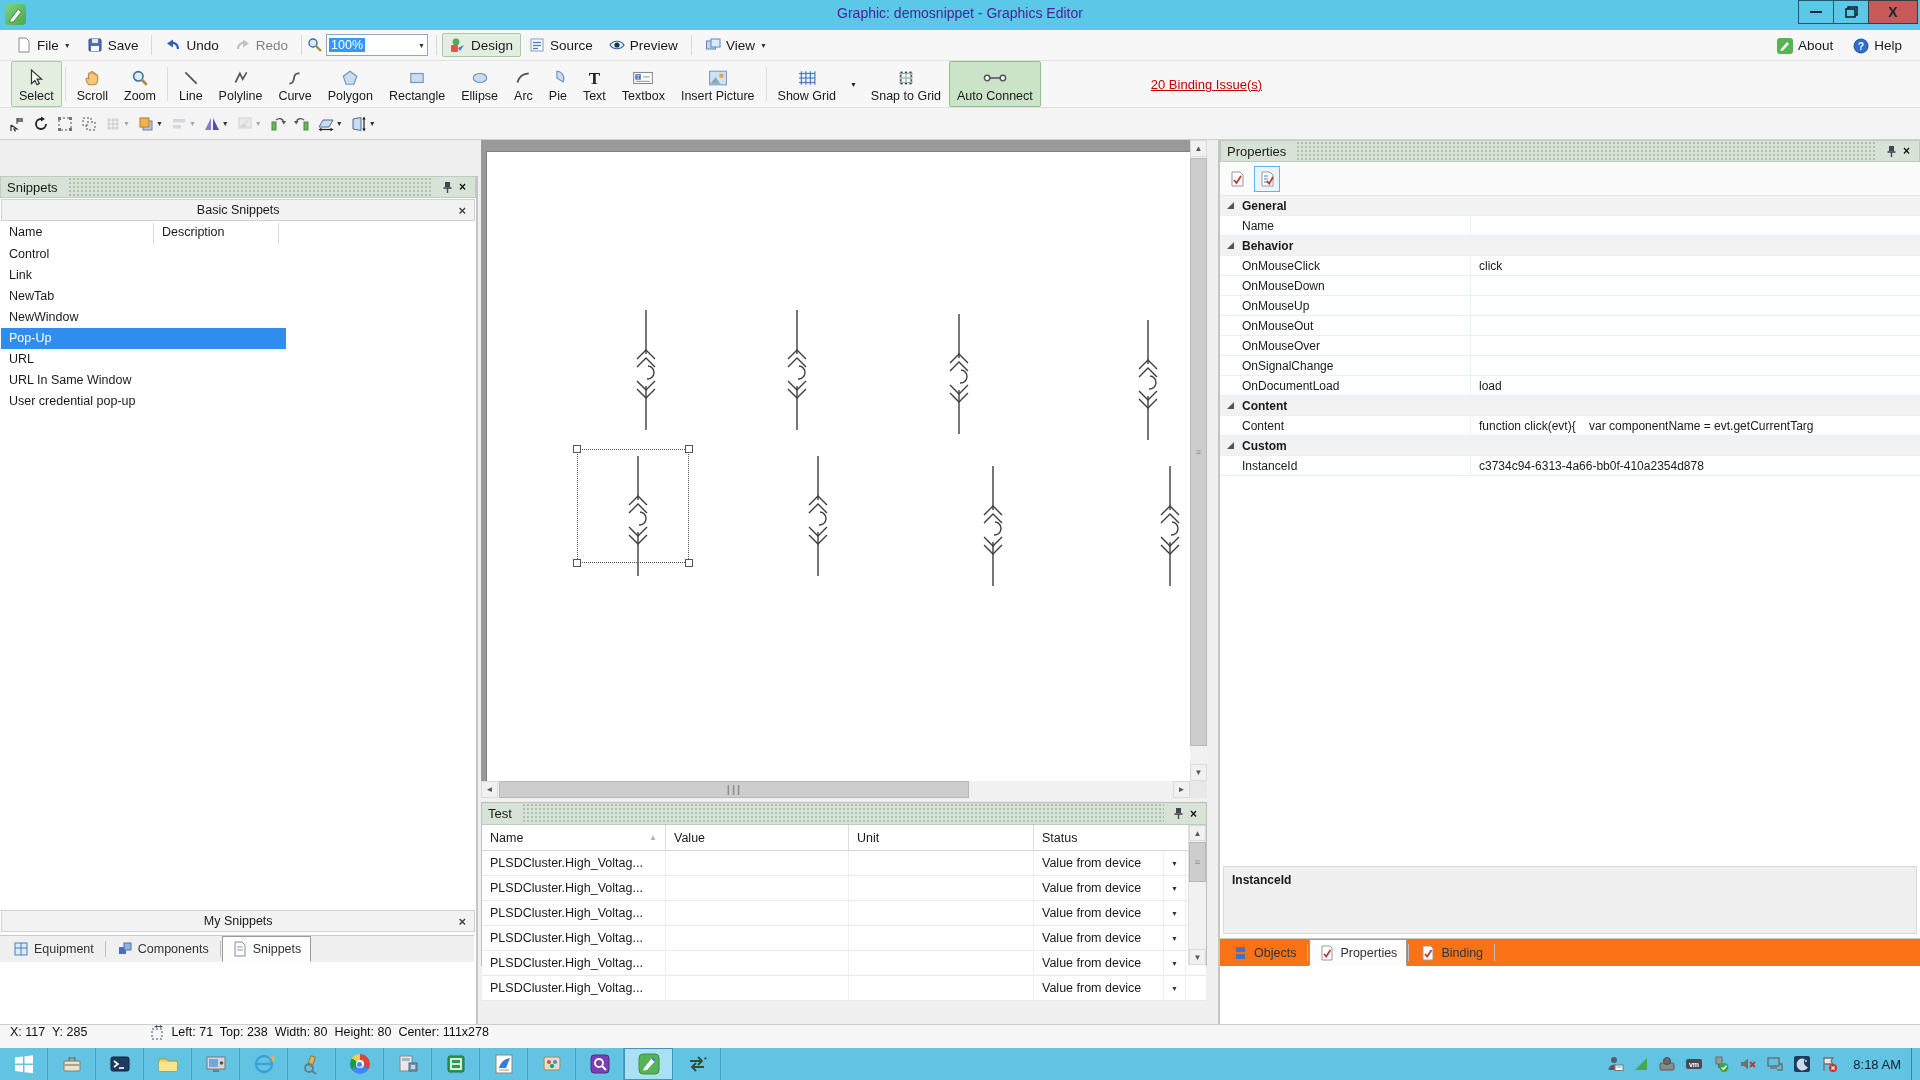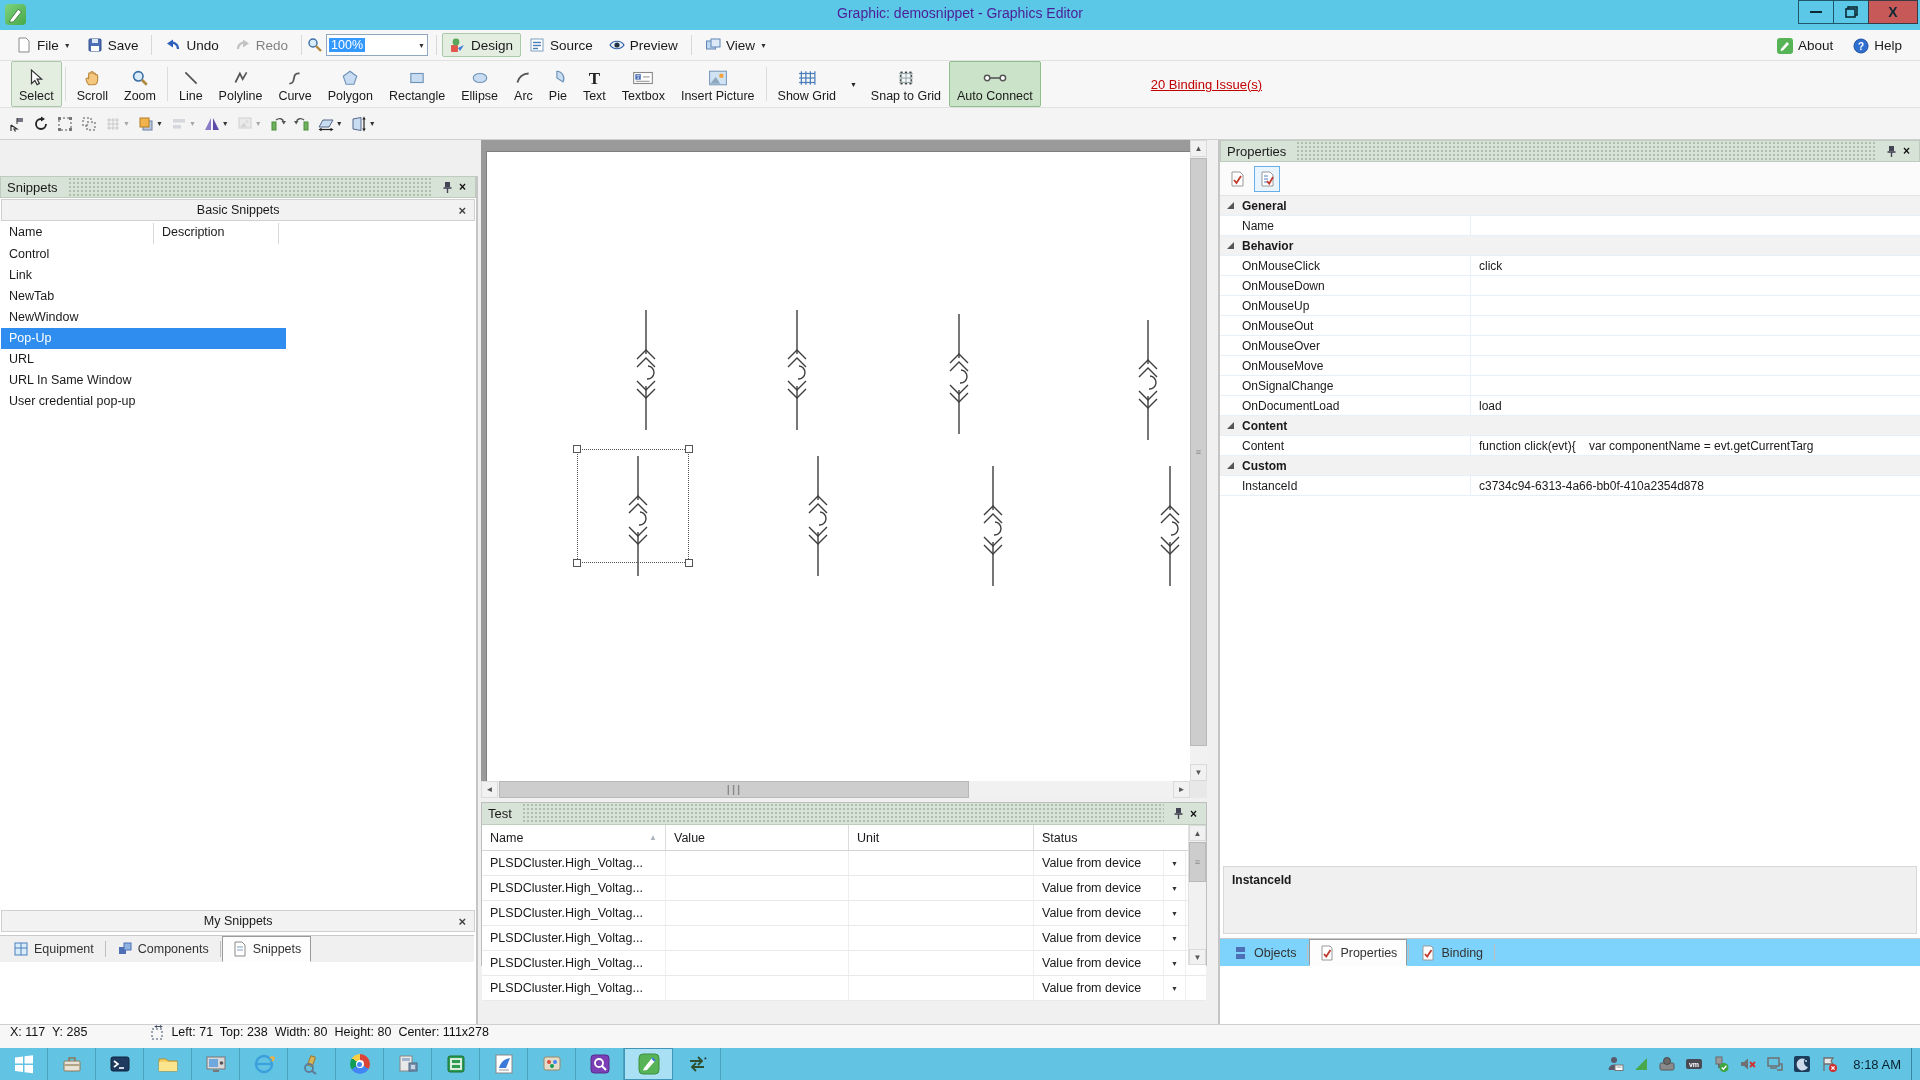--- a/index.html
+++ b/index.html
@@ -119,21 +119,21 @@
   .prow{height:19px;display:flex;align-items:center;border-bottom:1px solid #E7F0F9;font-size:12px;background:#fff;}
   .prow .plabel{width:250px;padding-left:22px;box-sizing:border-box;white-space:nowrap;overflow:hidden;}
   .prow .pvalue{flex:1;align-self:stretch;display:flex;align-items:center;border-left:1px solid #E7F0F9;
                 padding-left:8px;white-space:pre;overflow:hidden;}
   .prow.cat{background:#F2F2F2;font-weight:bold;border-bottom:1px solid #E7F0F9;}
   .exp{position:absolute;width:0;height:0;border-left:7px solid transparent;border-bottom:7px solid #555;margin-left:7px;}
   .prow.cat{position:relative;}
   .pdesc{position:absolute;left:3px;right:3px;bottom:90px;height:68px;background:#F0F0F0;
          border:1px solid #D8D8D8;padding:6px 8px;box-sizing:border-box;font-size:12px;}
   .pdesc b{font-size:12px;}
-  .ptabs{position:absolute;left:0;right:0;bottom:58px;height:27px;background:#7dd3fc;border-top:1px solid #C9C9C9;
+  .ptabs{position:absolute;left:0;right:0;bottom:58px;height:27px;background:#f97316;border-top:1px solid #C9C9C9;
          display:flex;align-items:stretch;padding-left:3px;}
 
   
   .statusbar{position:absolute;left:0;right:0;top:1024px;height:24px;background:#F7F7F7;
              border-top:1px solid #CFCFCF;display:flex;font-size:12.5px;color:#111;}
   .statusbar .seg{white-space:pre;}
 
   
   .taskbar{position:absolute;left:0;right:0;bottom:0;height:32px;background:#62C3E3;display:flex;align-items:stretch;}
   .tkbtn{width:47px;display:flex;align-items:center;justify-content:center;border-right:1px solid rgba(0,60,80,.25);}
@@ -851,24 +851,20 @@
       <div class="prow">
           <span class="plabel">OnMouseUp</span>
           <span class="pvalue"></span>
         </div>
       <div class="prow">
           <span class="plabel">OnMouseOut</span>
           <span class="pvalue"></span>
         </div>
       <div class="prow">
           <span class="plabel">OnMouseOver</span>
-          <span class="pvalue"></span>
-        </div>
-      <div class="prow">
-          <span class="plabel">OnMouseMove</span>
           <span class="pvalue"></span>
         </div>
       <div class="prow">
           <span class="plabel">OnSignalChange</span>
           <span class="pvalue"></span>
         </div>
       <div class="prow">
           <span class="plabel">OnDocumentLoad</span>
           <span class="pvalue">load</span>
         </div>

